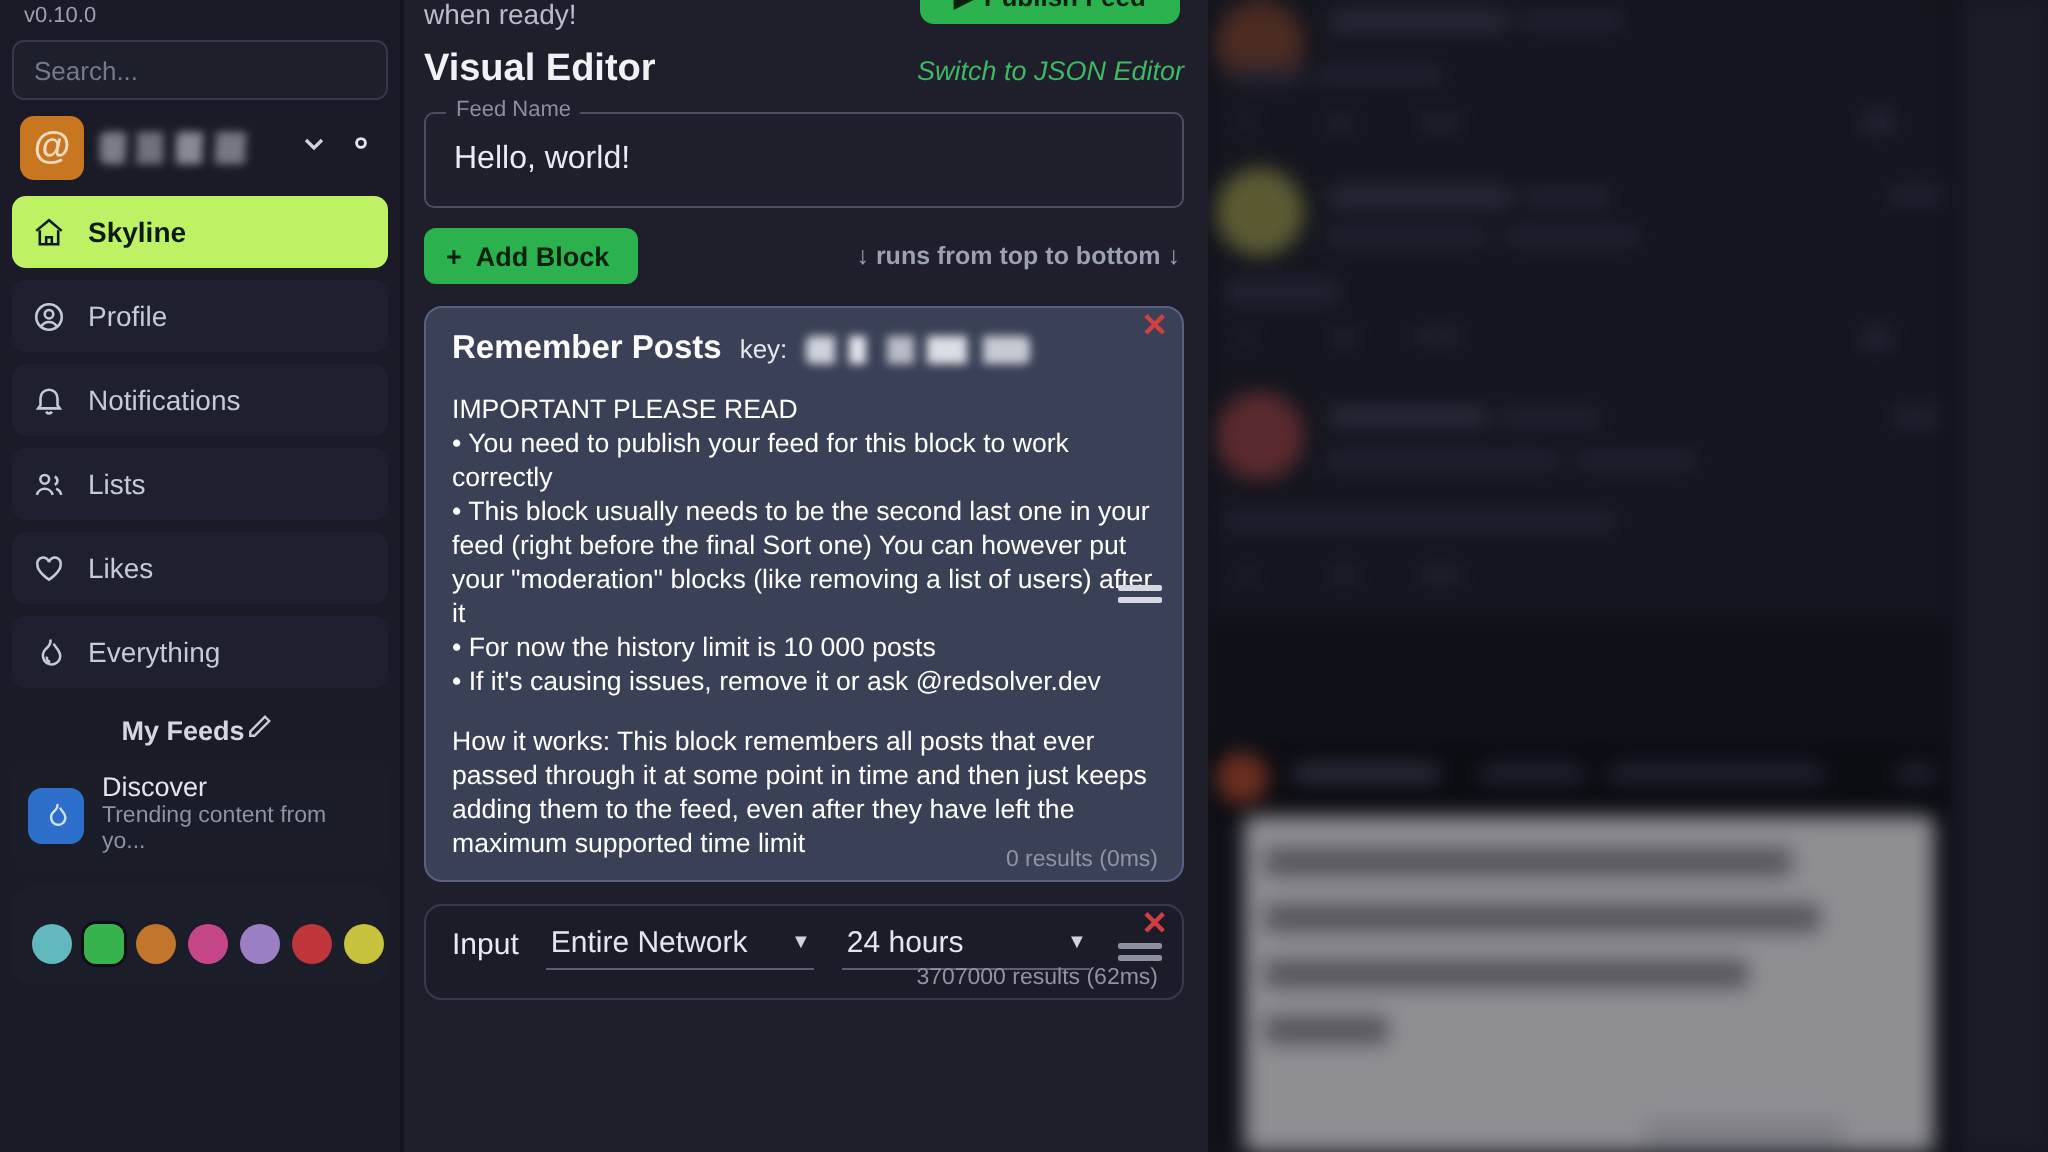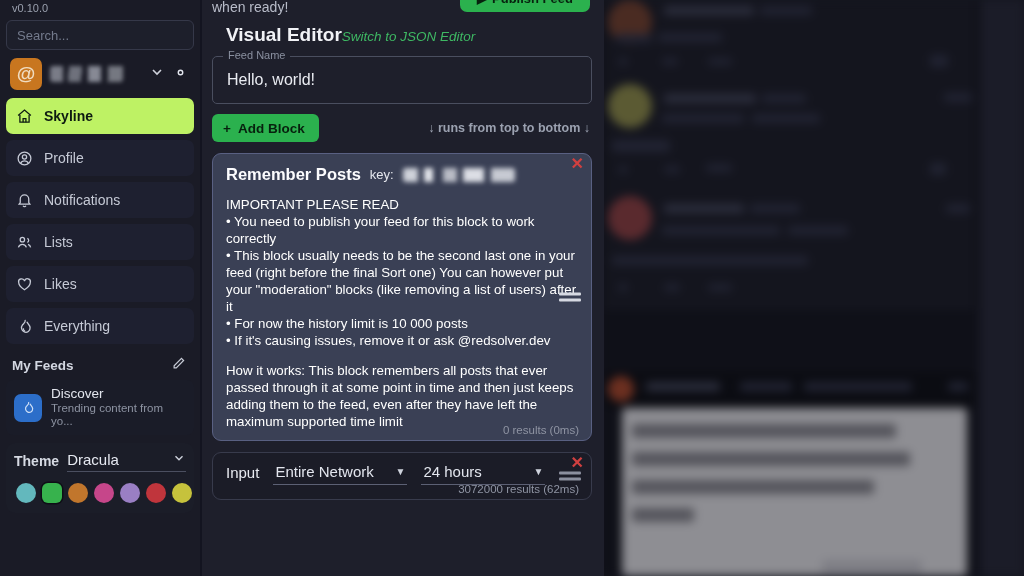--- a/index.html
+++ b/index.html
@@ -66,21 +66,21 @@
   .nav-item {
     display: flex; align-items: center; gap: 11px;
     height: 36px; margin-bottom: 6px; padding: 0 10px;
     border-radius: 7px; background: #1e2030;
     font-size: 14px; color: #c6cad6;
   }
   .nav-item.active { background: #bef264; color: #0d1a11; font-weight: bold; }
   .nav-item.active svg { stroke: #0d1a11; }
   .nav-item svg { stroke: #c6cad6; fill: none; stroke-width: 1.8; }
   .myfeeds-hdr {
-    display: flex; align-items: center; justify-content: space-between;
+    display: flex; align-items: center; justify-content: center;
     padding: 6px 8px 6px 6px; font-size: 13.5px; font-weight: bold; color: #d3d7e1;
   }
   .feed-item {
     display: flex; align-items: center; gap: 9px;
     background: #1a1c28; border-radius: 7px; padding: 6px 8px; margin-bottom: 8px;
   }
   .feed-ico {
     width: 28px; height: 28px; border-radius: 7px; background: #2c6ec9;
     display: flex; align-items: center; justify-content: center; flex: 0 0 auto;
   }
@@ -104,21 +104,21 @@
     background: #1e1f2b; padding: 0 8px; z-index: 4; overflow: hidden;
   }
   .pub-strip { position: relative; height: 22px; }
   .pub-tail { font-size: 14px; color: #b8bcc9; position: absolute; left: 4px; top: -1px; }
   .pub-btn {
     position: absolute; right: 6px; top: -16px; width: 130px; height: 28px;
     background: #2bb14e; border-radius: 7px; color: #07210e;
     font-size: 13px; font-weight: bold; display: flex; align-items: center;
     justify-content: center; gap: 5px;
   }
-  .ed-hdr { display: flex; align-items: baseline; justify-content: flex-start; padding: 2px 4px 8px 4px; margin-left: 14px; }
+  .ed-hdr { display: flex; align-items: baseline; justify-content: space-between; padding: 2px 4px 8px 4px; }
   .ed-title { font-size: 19px; font-weight: bold; color: #f1f2f6; }
   .ed-switch { font-size: 13.5px; color: #3eb863; font-style: italic; }
   .field-wrap { position: relative; margin: 2px 4px 10px 4px; }
   .field-legend {
     position: absolute; top: -7px; left: 11px; padding: 0 5px;
     background: #1e1f2b; font-size: 11px; color: #8a90a0;
   }
   .field-box {
     height: 48px; border: 1px solid #4a4e5f; border-radius: 5px;
     display: flex; align-items: center; padding: 0 14px;
@@ -314,31 +314,20 @@
             <path d="M13 3c.8 3.5-2 4.8-3.5 6.6-2.3 2.9-1.1 7.3 2.3 8.6 3.7 1.4 7.4-1.4 7.2-5.3-.2-3.4-3-4.6-4-7.2"></path>
           </svg>
       </div>
       <div>
         <div class="feed-title">Discover</div>
         <div class="feed-sub">Trending content from yo...</div>
       </div>
     </div>
 
     <div class="theme-card">
-      <div class="theme-row">
-        <div class="theme-lbl">Theme</div>
-        <div class="theme-sel">
-          <span>Dracula</span>
-          <span>
-            <svg width="14" height="14" viewBox="0 0 24 24" fill="none" stroke="#cfd3dd" stroke-width="2.4">
-                <path d="M6 9l6 6 6-6"></path>
-              </svg>
-          </span>
-        </div>
-      </div>
       <div class="swatches">
         <div class="sw" style="background:#63b8bd"></div>
         <div class="sw sel" style="background:#37b24d"></div>
         <div class="sw" style="background:#c1762c"></div>
         <div class="sw" style="background:#c6468a"></div>
         <div class="sw" style="background:#9a7fc4"></div>
         <div class="sw" style="background:#c0353c"></div>
         <div class="sw" style="background:#c6c23c"></div>
       </div>
     </div>
@@ -405,17 +394,17 @@
         </span>
         <span class="inp-sel w2">
           <span>24 hours</span>
           <span class="caret">▼</span>
         </span>
       </div>
       <div class="drag-handle dark">
           <span></span>
           <span></span>
         </div>
-      <div class="blk-results">3072000 results (62ms)</div>
+      <div class="blk-results">3707000 results (62ms)</div>
     </div>
 
   </div>
 </div>
 
 </body></html>

